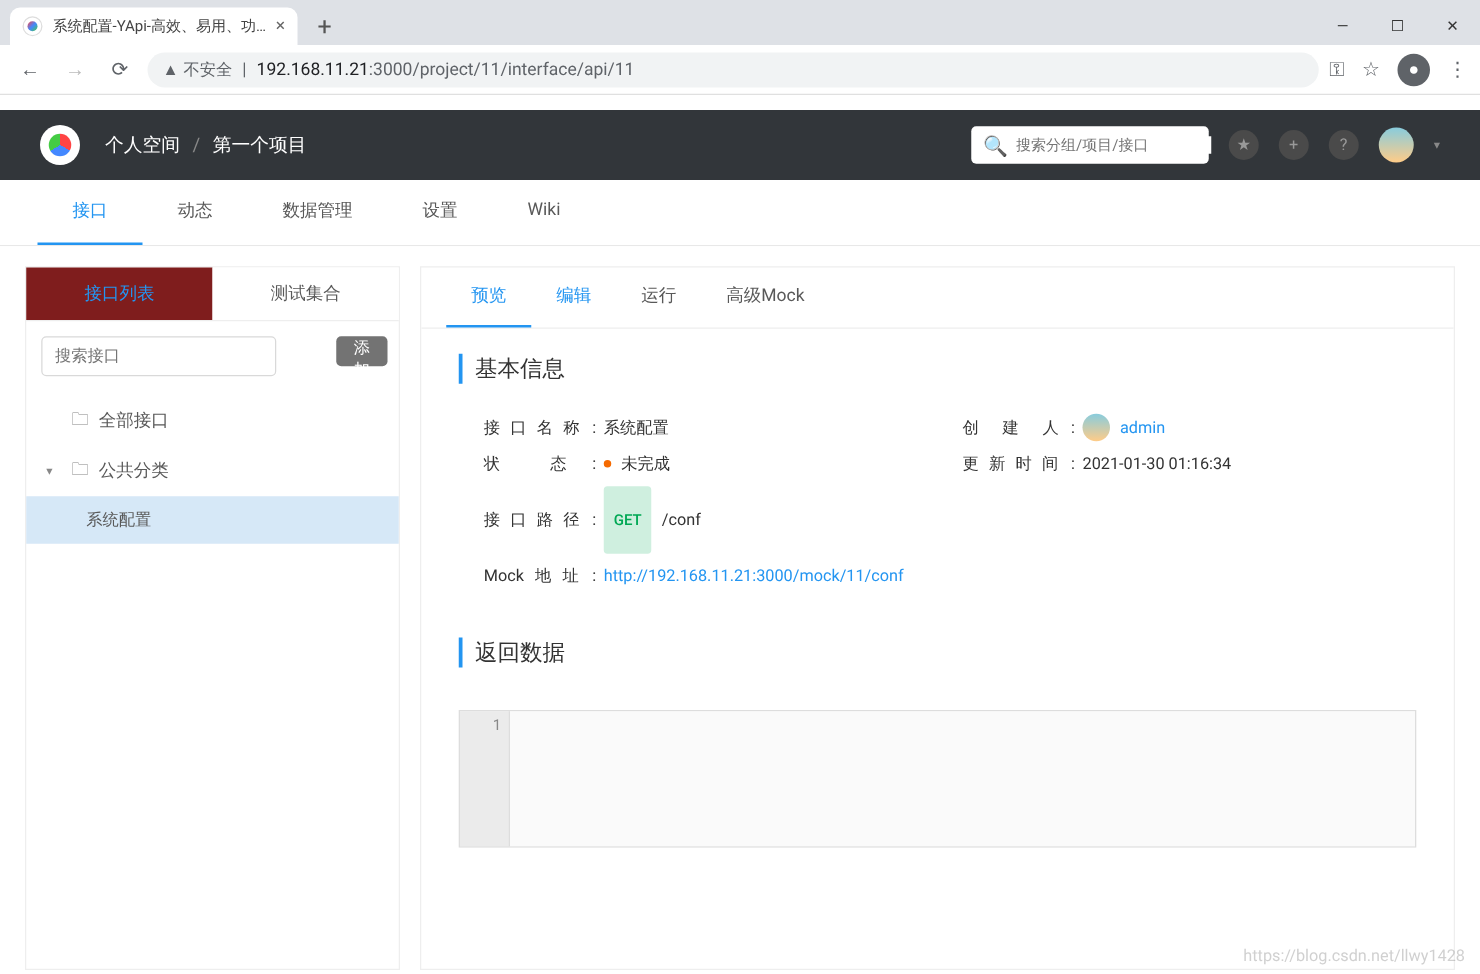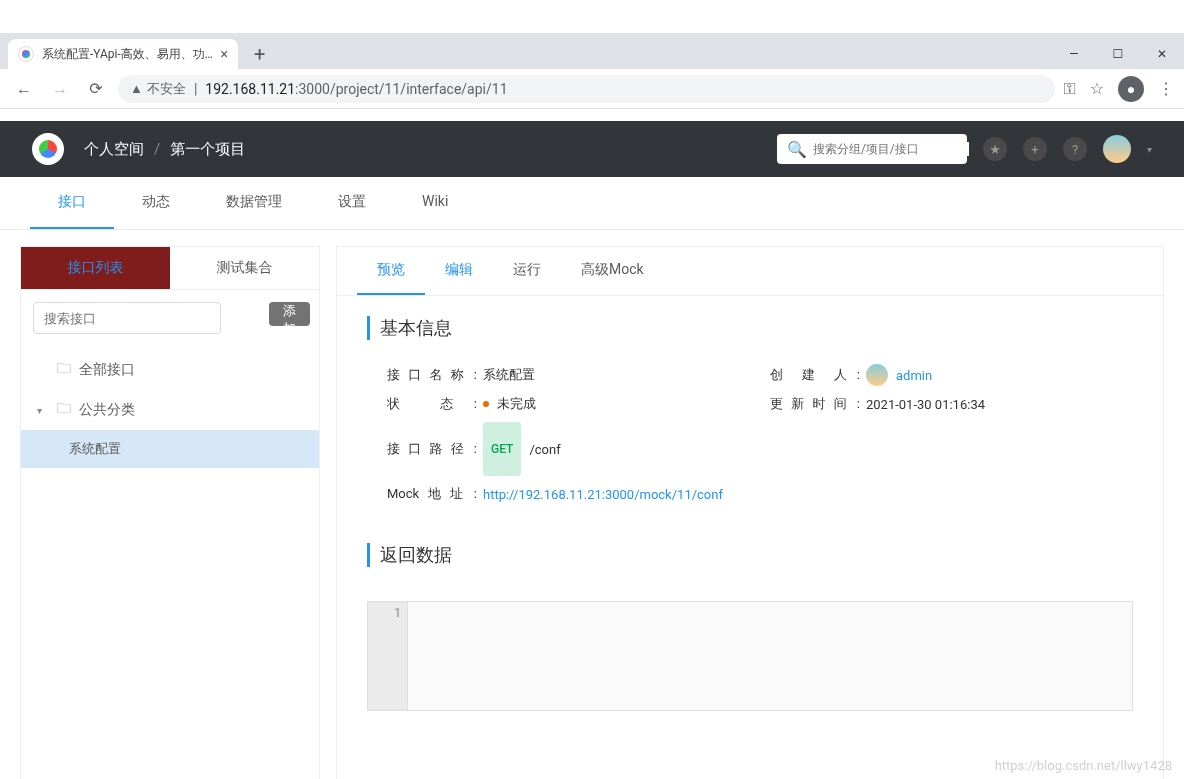--- a/index.html
+++ b/index.html
@@ -1,19 +1,19 @@
 <!DOCTYPE html>
 <html><head>
   <meta charset="utf-8">
   <style>
     * { margin: 0; padding: 0; box-sizing: border-box; font-family: -apple-system, BlinkMacSystemFont, "Segoe UI", Roboto, "Helvetica Neue", Arial, sans-serif; }
     body { background: #fff; width: 1184px; height: 779px; overflow: hidden; }
 
     
-    .browser-chrome { background: #a3a3a3; margin-top: 33px; }
+    .browser-chrome { background: #a3a3a3; }
     .tab-bar { display: flex; align-items: center; height: 36px; background: #dee1e6; padding-top: 6px; }
     .tab { display: flex; align-items: center; background: #fff; height: 30px; padding: 0 10px; border-radius: 8px 8px 0 0; margin-left: 8px; width: 230px; font-size: 12px; color: #444; }
     .tab .favicon { width: 16px; height: 16px; border-radius: 50%; background: #fff; border: 1px solid #ddd; display: flex; align-items: center; justify-content: center; margin-right: 8px; flex-shrink: 0; }
     .tab .favicon::before { content: ""; width: 8px; height: 8px; border-radius: 50%; background: linear-gradient(135deg, #f44 0%, #48f 50%, #4c4 100%); }
     .tab .tab-title { white-space: nowrap; overflow: hidden; text-overflow: ellipsis; flex: 1; }
     .tab .tab-close { margin-left: 6px; color: #666; font-size: 14px; cursor: pointer; }
     .new-tab { margin-left: 10px; color: #555; font-size: 20px; cursor: pointer; padding: 0 6px; }
     .window-ctrl { margin-left: auto; display: flex; }
     .window-ctrl div { width: 44px; height: 30px; display: flex; align-items: center; justify-content: center; color: #333; font-size: 12px; cursor: pointer; }
 

